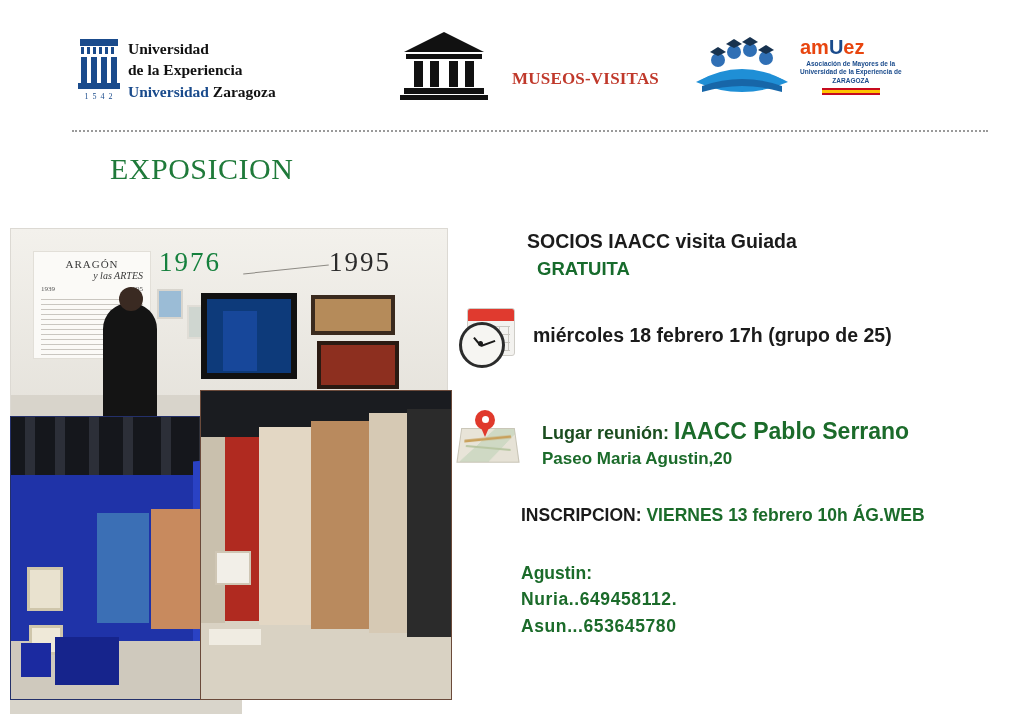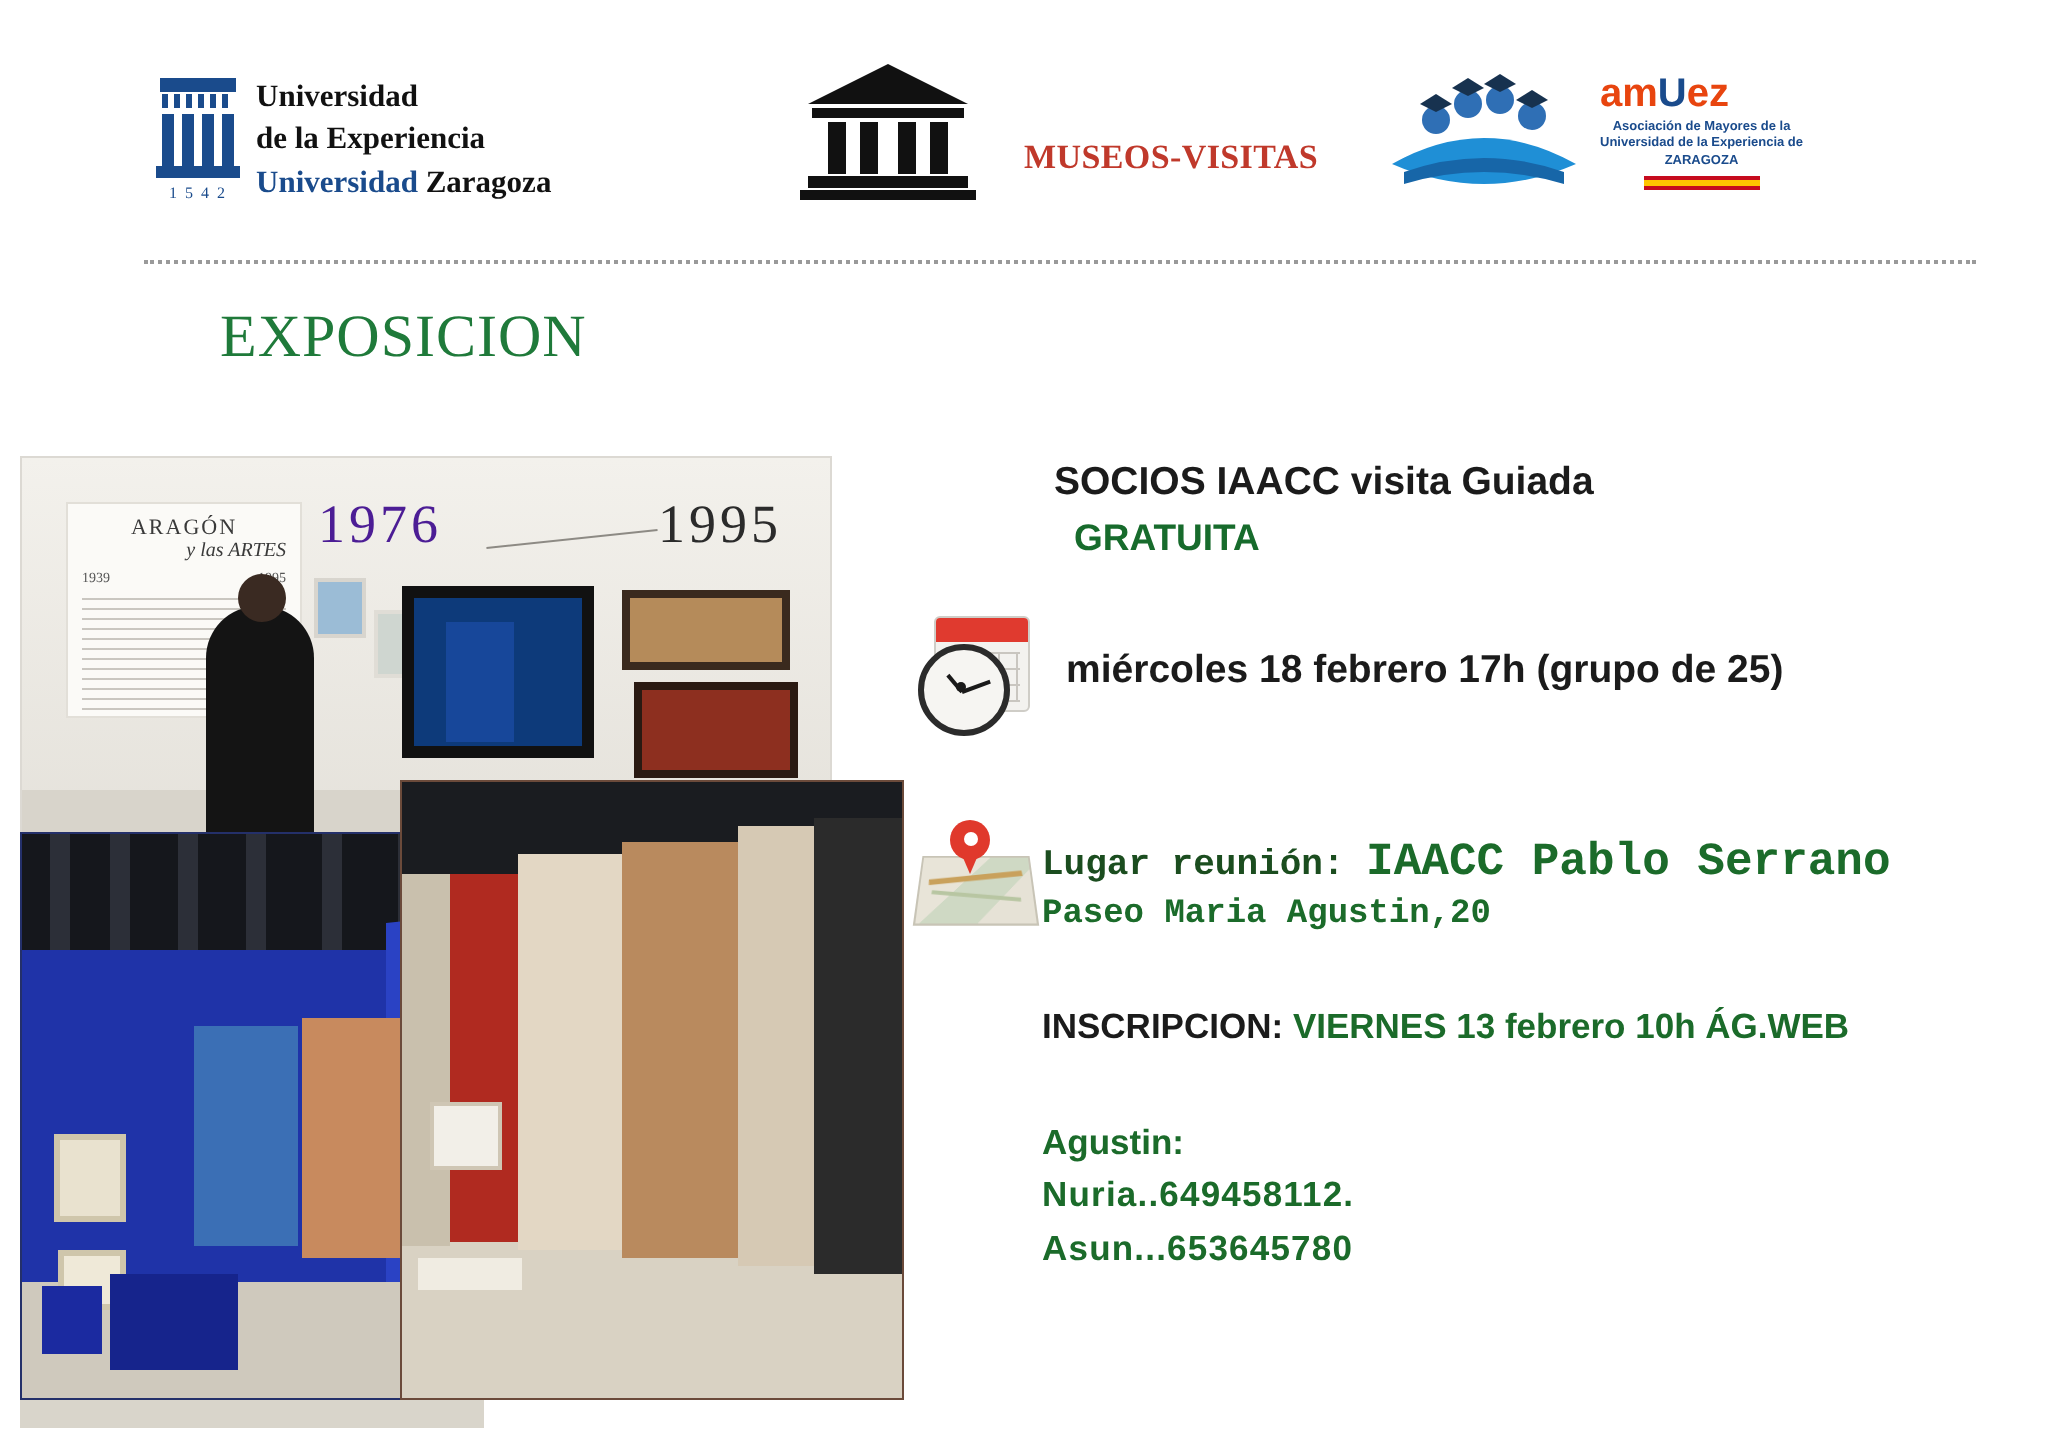--- a/index.html
+++ b/index.html
@@ -128,38 +128,39 @@
   }
 
   
   .photos { position:absolute; left:10px; top:228px; width:430px; height:470px; }
 
   .photo-top {
     position:absolute; left:0; top:0; width:404px; height:200px;
     background:#e9e7e2;
     overflow:hidden;
     border:1px solid #dcd9d3;
+    padding-left:32px;
   }
   .pt-wall { position:absolute; inset:0; background:linear-gradient(to bottom,#f3f1ec,#e4e1da); }
   .pt-floor{ position:absolute; left:0; right:0; bottom:0; height:34px; background:#d8d4cb;}
   .pt-panel {
     position:absolute; left:22px; top:22px; width:118px; height:108px;
     background:#fbfaf7; border:1px solid #e2dfd8;
     font-family:"Liberation Serif", serif; color:#3a3a3a;
     padding:6px 7px; box-sizing:border-box;
   }
   .pt-panel .t1 { font-size:11px; text-align:center; letter-spacing:1px; }
   .pt-panel .t2 { font-size:10px; text-align:right; font-style:italic; }
   .pt-panel .t3 { font-size:7px; display:flex; justify-content:space-between; margin-top:4px; color:#555;}
   .pt-panel .lines {
     margin-top:6px; height:56px;
     background: repeating-linear-gradient(to bottom,#b9b5ae 0 1px, transparent 1px 5px);
     opacity:.75;
   }
-  .pt-1976 { position:absolute; left:148px; top:18px; font-family:"Liberation Serif",serif; font-size:27px; color:#4c1d95; letter-spacing:2px;}
+  .pt-1976 { position:absolute; left:148px; top:18px; font-family:"Liberation Serif",serif; font-size:27px; color:#15803d; letter-spacing:2px;}
   .pt-1995 { position:absolute; left:318px; top:18px; font-family:"Liberation Serif",serif; font-size:27px; color:#2b2b2b; letter-spacing:2px;}
   .pt-diag { position:absolute; left:232px; top:40px; width:86px; height:1px; background:#8d8a84; transform:rotate(-6deg);}
   .pt-person { position:absolute; left:92px; top:74px; width:54px; height:126px; background:#141414; border-radius:26px 26px 0 0;}
   .pt-person:after{ content:""; position:absolute; left:16px; top:-16px; width:24px; height:24px; border-radius:50%; background:#3a2a22;}
   .art { position:absolute; box-sizing:border-box; }
   .art.a1 { left:146px; top:60px; width:26px; height:30px; background:#9bbcd6; border:2px solid #d8d5ce;}
   .art.a2 { left:176px; top:76px; width:38px; height:34px; background:#cfd6d0; border:2px solid #e0ddd6;}
   .art.a3 { left:190px; top:64px; width:96px; height:86px; background:#0d3a7a; border:6px solid #111;}
   .art.a3:after{ content:""; position:absolute; left:16px; top:12px; width:34px; height:60px; background:#17479a;}
   .art.a4 { left:300px; top:66px; width:84px; height:40px; background:#b58b5a; border:4px solid #3a2a1e;}
@@ -242,21 +243,21 @@
   .map-base:before{
     content:""; position:absolute; left:4px; top:10px; width:48px; height:3px; background:#c9a15c; transform:rotate(-6deg);
   }
   .map-base:after{
     content:""; position:absolute; left:6px; top:20px; width:44px; height:2px; background:#b8c6a2; transform:rotate(5deg);
   }
   .pin { position:absolute; left:16px; top:0; width:20px; height:28px; }
   .pin .head{ position:absolute; left:0; top:0; width:20px; height:20px; border-radius:50%; background:#e0392c;}
   .pin .tip{ position:absolute; left:4px; top:13px; width:12px; height:14px; background:#e0392c; clip-path:polygon(0 0,100% 0,50% 100%);}
   .pin .dot{ position:absolute; left:7px; top:6px; width:7px; height:7px; border-radius:50%; background:#fff;}
-  .place-block { margin-left:4px; margin-top:26px;font-family:Liberation Mono, monospace; }
+  .place-block { margin-left:25px; margin-top:26px; }
   .place-line1 { font-size:18px; font-weight:700; color:#1b4d1f; }
   .place-line1 .big { font-size:23px; color:#1b6b2a; }
   .place-line2 { font-size:17px; font-weight:700; color:#1b6b2a; margin-top:4px; }
 
   .line-inscr { margin-top: 36px; margin-left: 66px; font-size:17.5px; font-weight:700; color:#1b1b1b;}
   .line-inscr .green { color:#1b6b2a; }
 
   .organiza { margin-top: 34px; margin-left: 66px; }
   .organiza div { font-size:17.5px; font-weight:700; color:#1b6b2a; line-height:1.5; }
   .organiza .mono { font-family:"Liberation Sans", sans-serif; letter-spacing:0.6px; }

